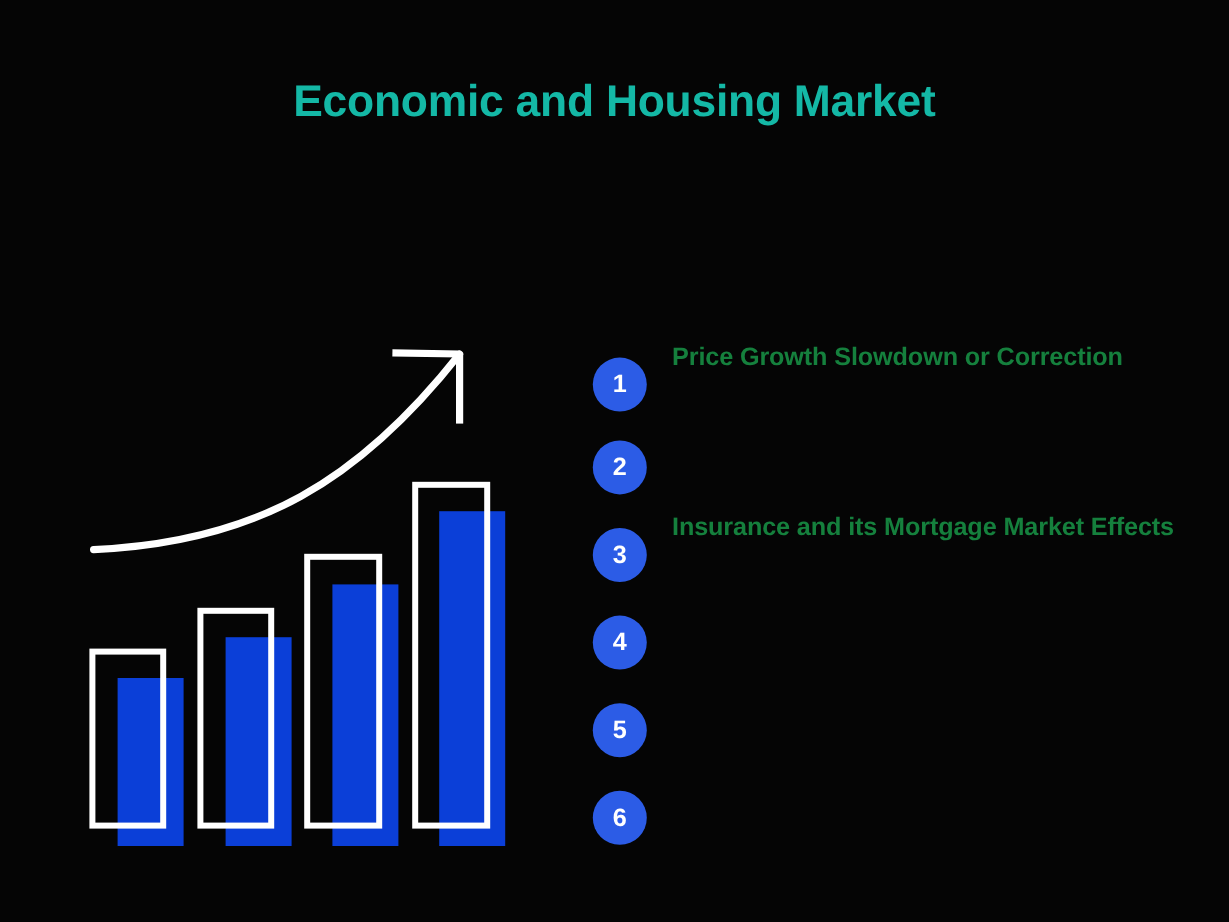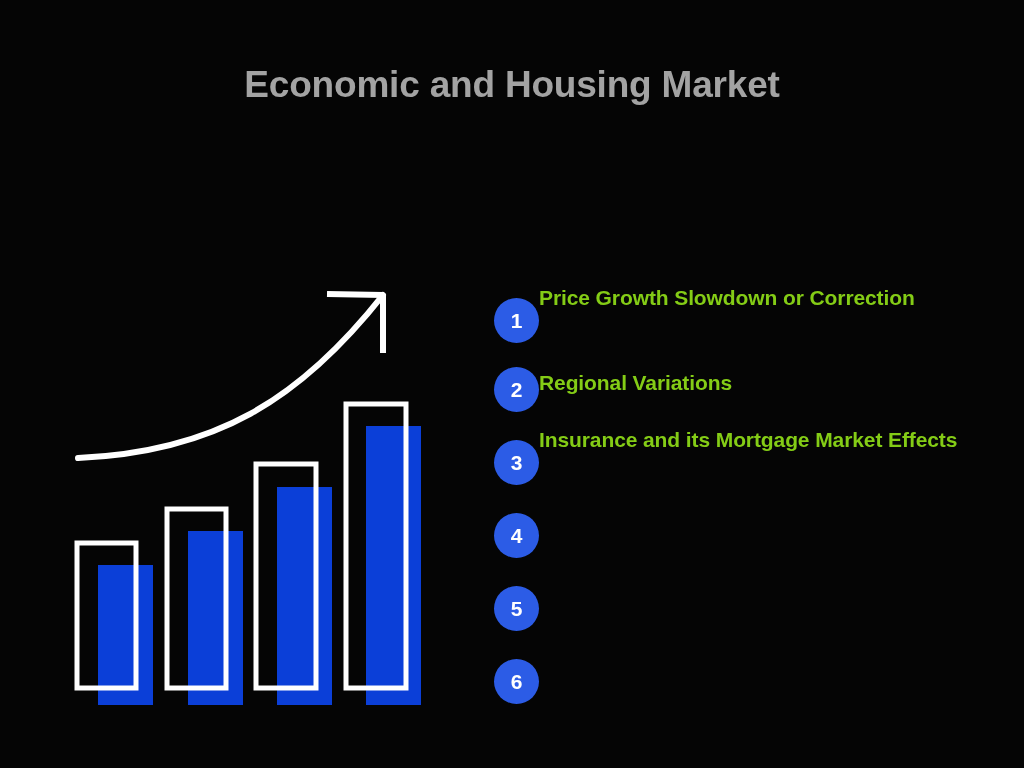--- a/index.html
+++ b/index.html
@@ -25,21 +25,21 @@
     top: 58px;
     width: 1024px;
     text-align: center;
   }
   .title-line {
     display: block;
     font-size: 37px;
     font-weight: 700;
     letter-spacing: -0.2px;
     line-height: 54px;
-    color: #a3a3a3;
+    color: #14b8a6;
     white-space: nowrap;
   }
 
   
   #chart-illustration {
     position: absolute;
     left: 0;
     top: 0;
     width: 470px;
     height: 768px;
@@ -73,24 +73,25 @@
     color: #ffffff;
     font-size: 21px;
     font-weight: 700;
     display: flex;
     align-items: center;
     justify-content: center;
     line-height: 1;
   }
   .trend-text {
     flex: 1 1 auto;
+    margin-left: 21px;
     font-size: 21px;
     font-weight: 700;
     line-height: 30px;
-    color: #84cc16;
+    color: #15803d;
     letter-spacing: -0.1px;
     padding-top: 1px;
   }
   .trend-row.two-line .trend-badge { margin-top: 16px; }
 </style>
 </head>
 <body>
 
 <div id="title-block">
   <span class="title-line">Economic and Housing Market</span>
@@ -123,21 +124,20 @@
 
 <div id="trend-list">
 
   <div class="trend-row two-line" style="top:0px">
     <span class="trend-badge">1</span>
     <span class="trend-text">Price Growth Slowdown or Correction</span>
   </div>
 
   <div class="trend-row" style="top:85px">
     <span class="trend-badge">2</span>
-    <span class="trend-text">Regional Variations</span>
   </div>
 
   <div class="trend-row two-line" style="top:142px">
     <span class="trend-badge">3</span>
     <span class="trend-text">Insurance and its Mortgage Market Effects</span>
   </div>
 
   <div class="trend-row" style="top:231px">
     <span class="trend-badge">4</span>
   </div>

